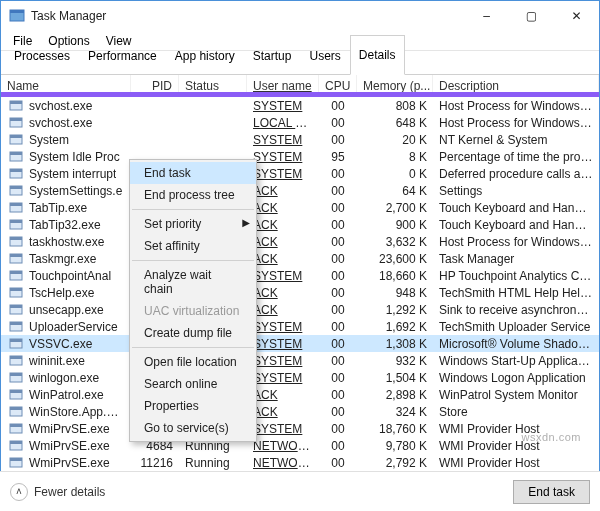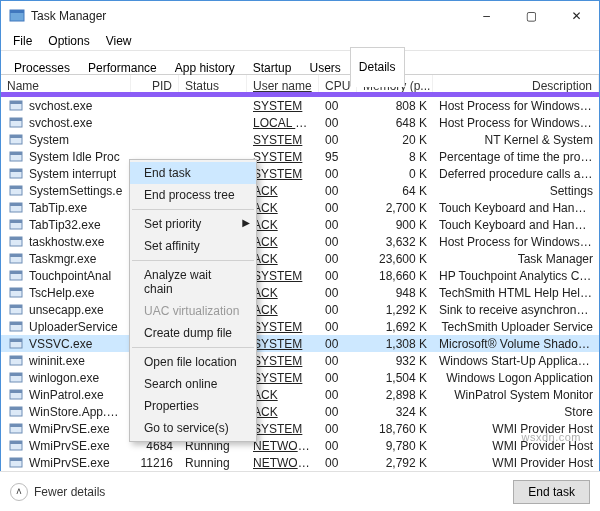--- a/index.html
+++ b/index.html
@@ -7,33 +7,33 @@
 
 .titlebar { height: 30px; background: #fff; display: flex; align-items: center; padding: 0 0 0 8px; }
 .titlebar .appicon { width: 16px; height: 16px; margin-right: 6px; }
 .titlebar .title { flex: 1; font-size: 12px; color: #222; }
 .titlebar .winbtn { width: 45px; height: 30px; display: flex; align-items: center; justify-content: center; color: #222; }
 
 .menubar { height: 20px; display: flex; align-items: center; padding: 0 4px; border-bottom: 1px solid #e5e5e5; }
 .menubar .menuitem { padding: 2px 8px; font-size: 12px; }
 
 .tabbar { height: 24px; display: flex; align-items: flex-end; padding-left: 4px; border-bottom: 1px solid #d0d0d0; background: #fff; }
-.tabbar .tab { padding: 12px 8px; font-size: 12px; border: 1px solid transparent; border-bottom: none; position: relative; top: 13px; }
+.tabbar .tab { padding: 12px 8px; font-size: 12px; border: 1px solid transparent; border-bottom: none; position: relative; top: 1px; }
 .tabbar .tab.active { border-color: #d0d0d0; background: #fff; border-bottom: 1px solid #fff; }
 
 .columns { height: 22px; display: flex; border-bottom: 5px solid #8b5cf6; background: #fff; }
 .columns .col { padding: 4px 6px 4px 6px; font-size: 12px; color: #333; border-right: 1px solid #f0f0f0; white-space: nowrap; overflow: hidden; }
 
 .c-name { width: 130px; }
 .c-pid  { width: 48px; text-align: right; padding-right: 10px; }
 .c-status { width: 68px; }
 .c-user { width: 72px; text-decoration: underline; }
-.c-cpu  { width: 38px; text-align: left; padding-right: 10px; }
+.c-cpu  { width: 38px; text-align: center; padding-right: 10px; }
 .c-mem  { width: 76px; text-align: right; padding-right: 10px; }
-.c-desc { flex: 1; text-align: right; }
+.c-desc { flex: 1; }
 
 .listbody { height: 390px; overflow: hidden; position: relative; }
 .row { height: 17px; display: flex; align-items: center; font-size: 12px; color: #222; }
 .row .cell { padding: 1px 6px; white-space: nowrap; overflow: hidden; text-overflow: ellipsis; }
 .row.selected { background: #cde8ff; }
 .row .icon { width: 14px; height: 14px; margin-left: 2px; margin-right: 2px; flex-shrink: 0; }
 .row .cell.c-name { display: flex; align-items: center; gap: 4px; }
 .row .cell.c-name .nametext { overflow: hidden; text-overflow: ellipsis; white-space: nowrap; }
 
 .ctxmenu { position: absolute; top: 62px; left: 128px; width: 128px; background: #f2f2f2; border: 1px solid #c0c0c0; box-shadow: 3px 3px 6px rgba(0,0,0,.25); padding: 2px 0; z-index: 20; }

